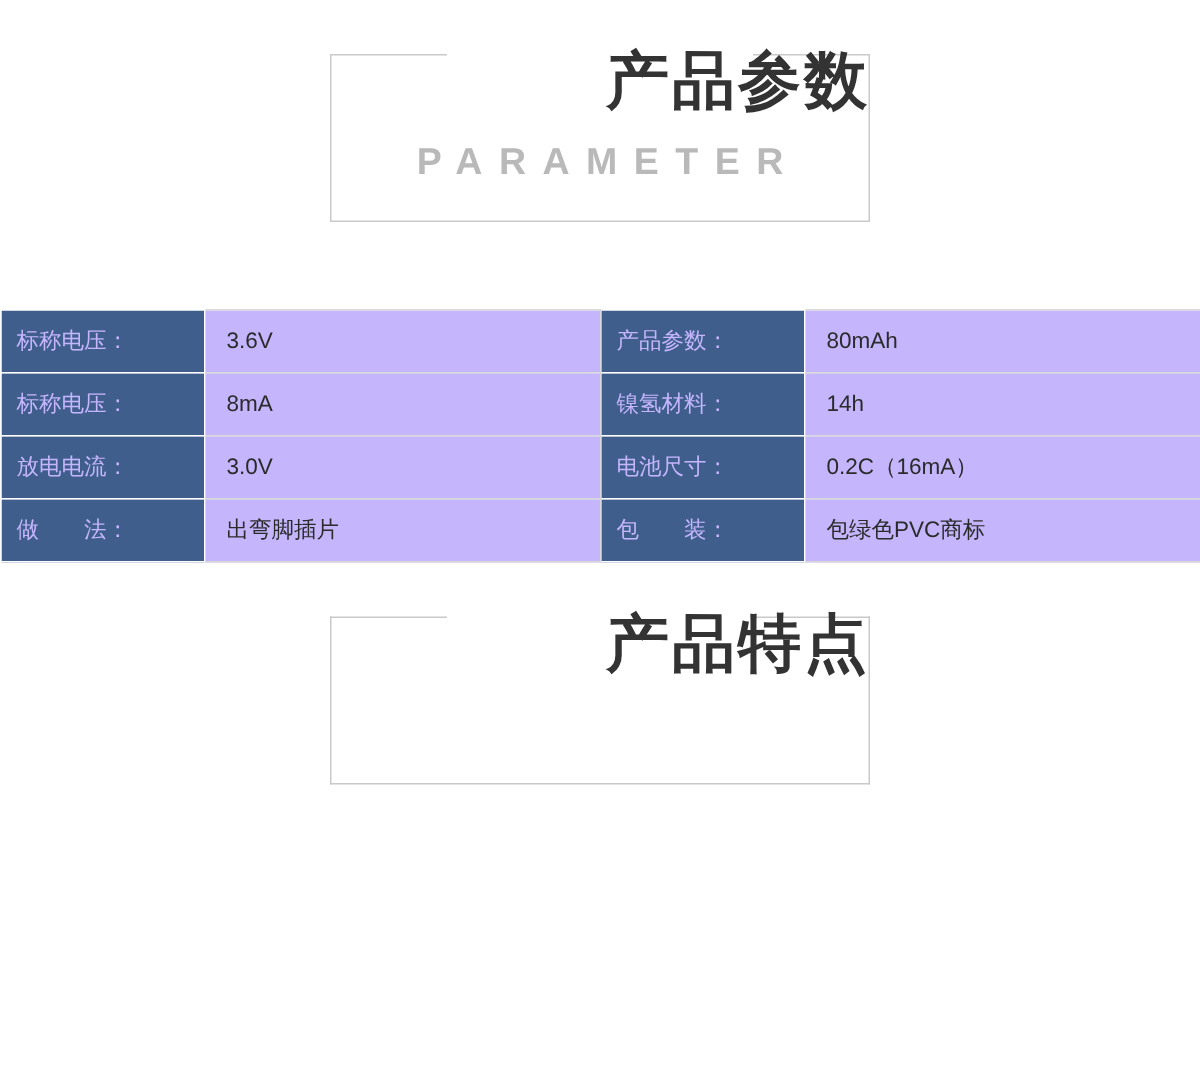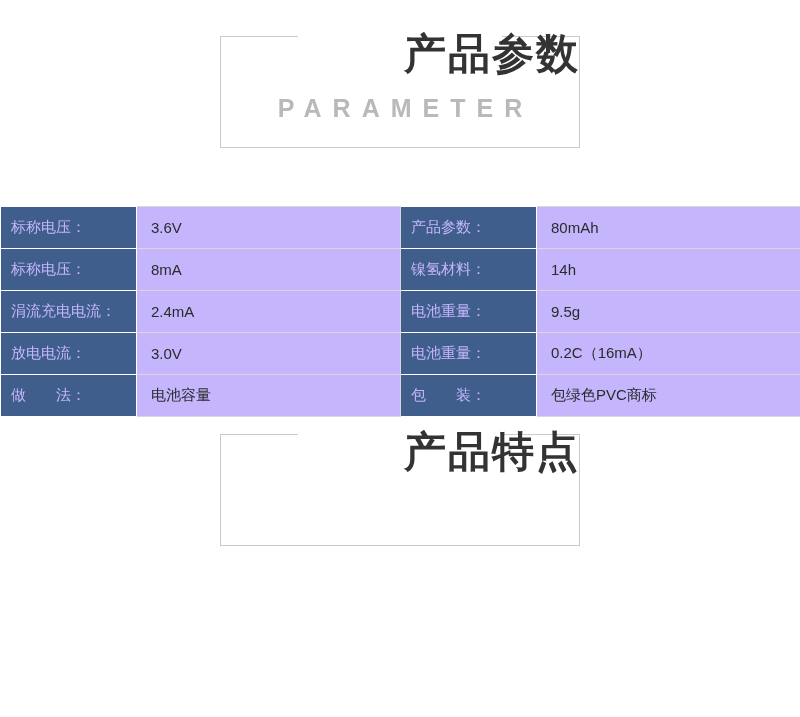--- a/index.html
+++ b/index.html
@@ -60,21 +60,21 @@
     font-size: 25px;
     letter-spacing: 11px;
     color: #b9b9b9;
     line-height: 34px;
     white-space: nowrap;
     text-indent: 11px;
     font-weight: bold;
   }
 
   #section-parameter { margin-top: 36px; }
-  #section-characteristic { margin-top: 17px; }
+  #section-characteristic { margin-top: 36px; }
 
   
   .param-table {
     width: 800px;
     margin-top: 58px;
     border-collapse: collapse;
     table-layout: fixed;
   }
   .param-table td {
     border: 1px solid #ffffff;
@@ -131,34 +131,28 @@
       <td class="label">产品参数：</td>
       <td class="value">80mAh</td>
     </tr>
     <tr>
       <td class="label">标称电压：</td>
       <td class="value">8mA</td>
       <td class="label">镍氢材料：</td>
       <td class="value">14h</td>
     </tr>
     <tr>
-      <td class="label">涓流充电电流：</td>
-      <td class="value">2.4mA</td>
-      <td class="label">电池重量：</td>
-      <td class="value">9.5g</td>
-    </tr>
-    <tr>
       <td class="label">放电电流：</td>
       <td class="value">3.0V</td>
-      <td class="label">电池重量：</td>
+      <td class="label">电池尺寸：</td>
       <td class="value">0.2C（16mA）</td>
     </tr>
     <tr>
       <td class="label">做　　法：</td>
-      <td class="value">电池容量</td>
+      <td class="value">出弯脚插片</td>
       <td class="label">包　　装：</td>
       <td class="value">包绿色PVC商标</td>
     </tr>
   </tbody>
 </table>
 
 <div class="section-heading" id="section-characteristic">
   <div class="heading-frame">
     <span class="brk top-left"></span>
     <span class="brk top-right"></span>

